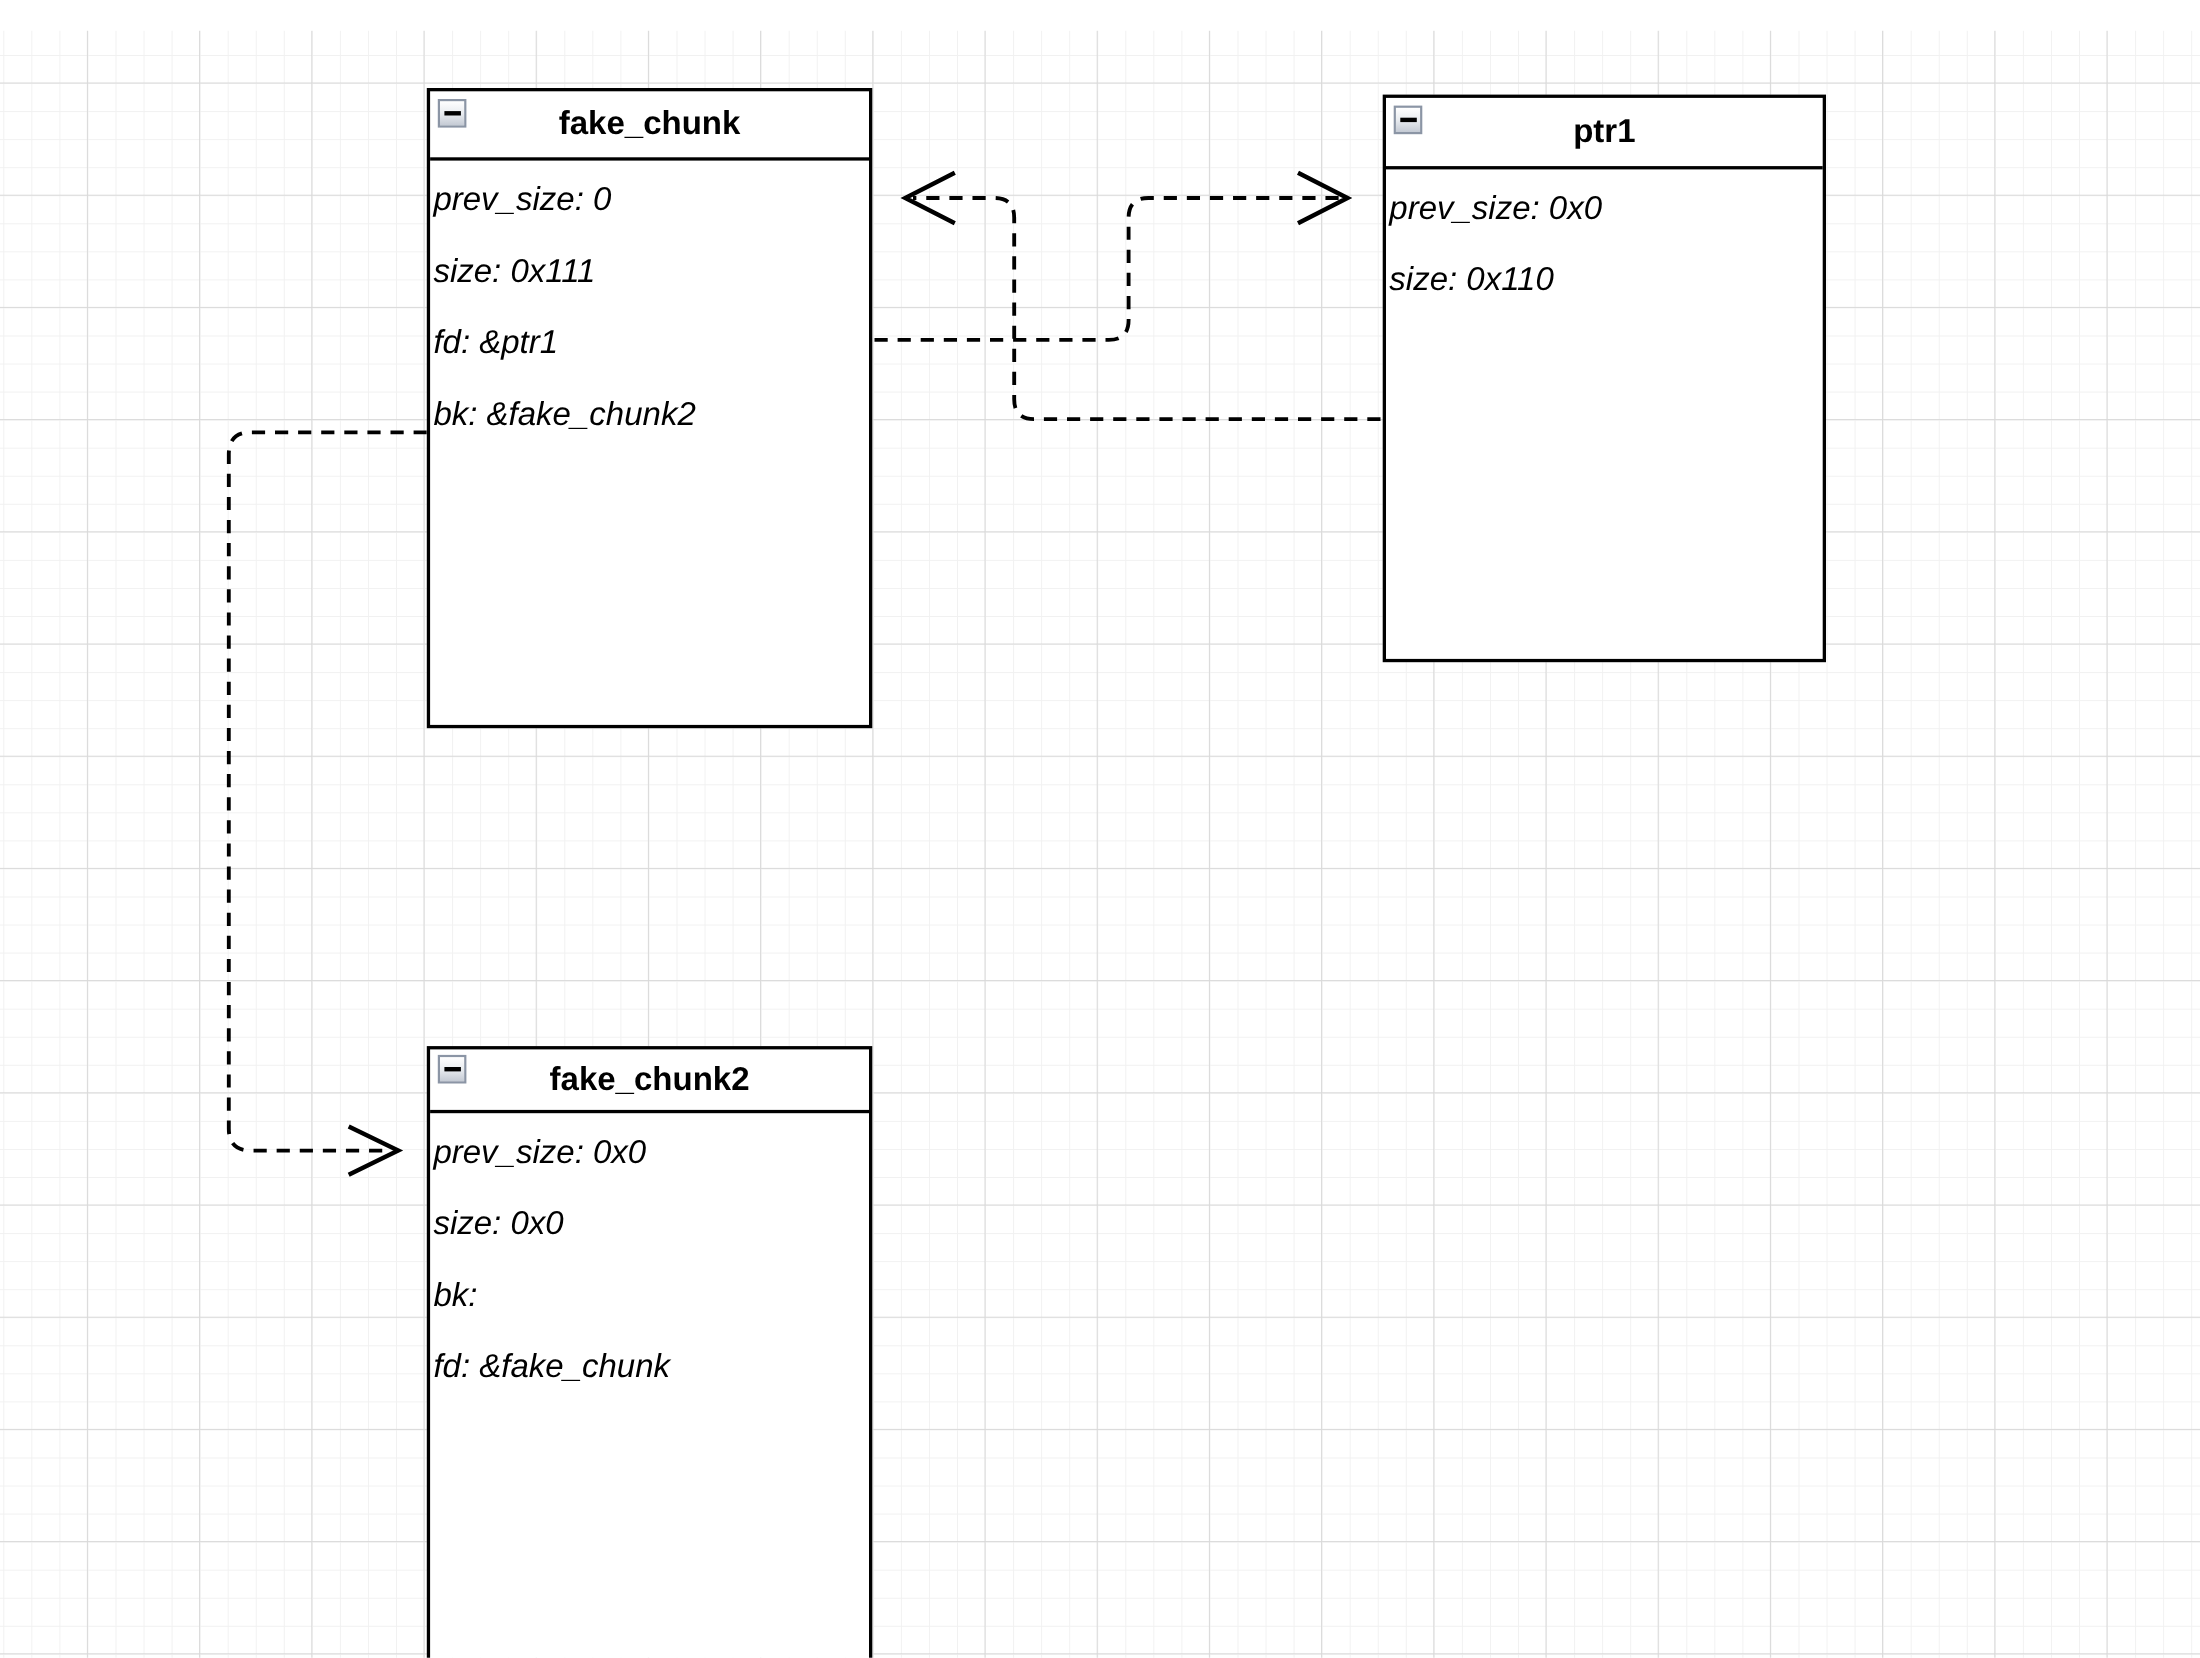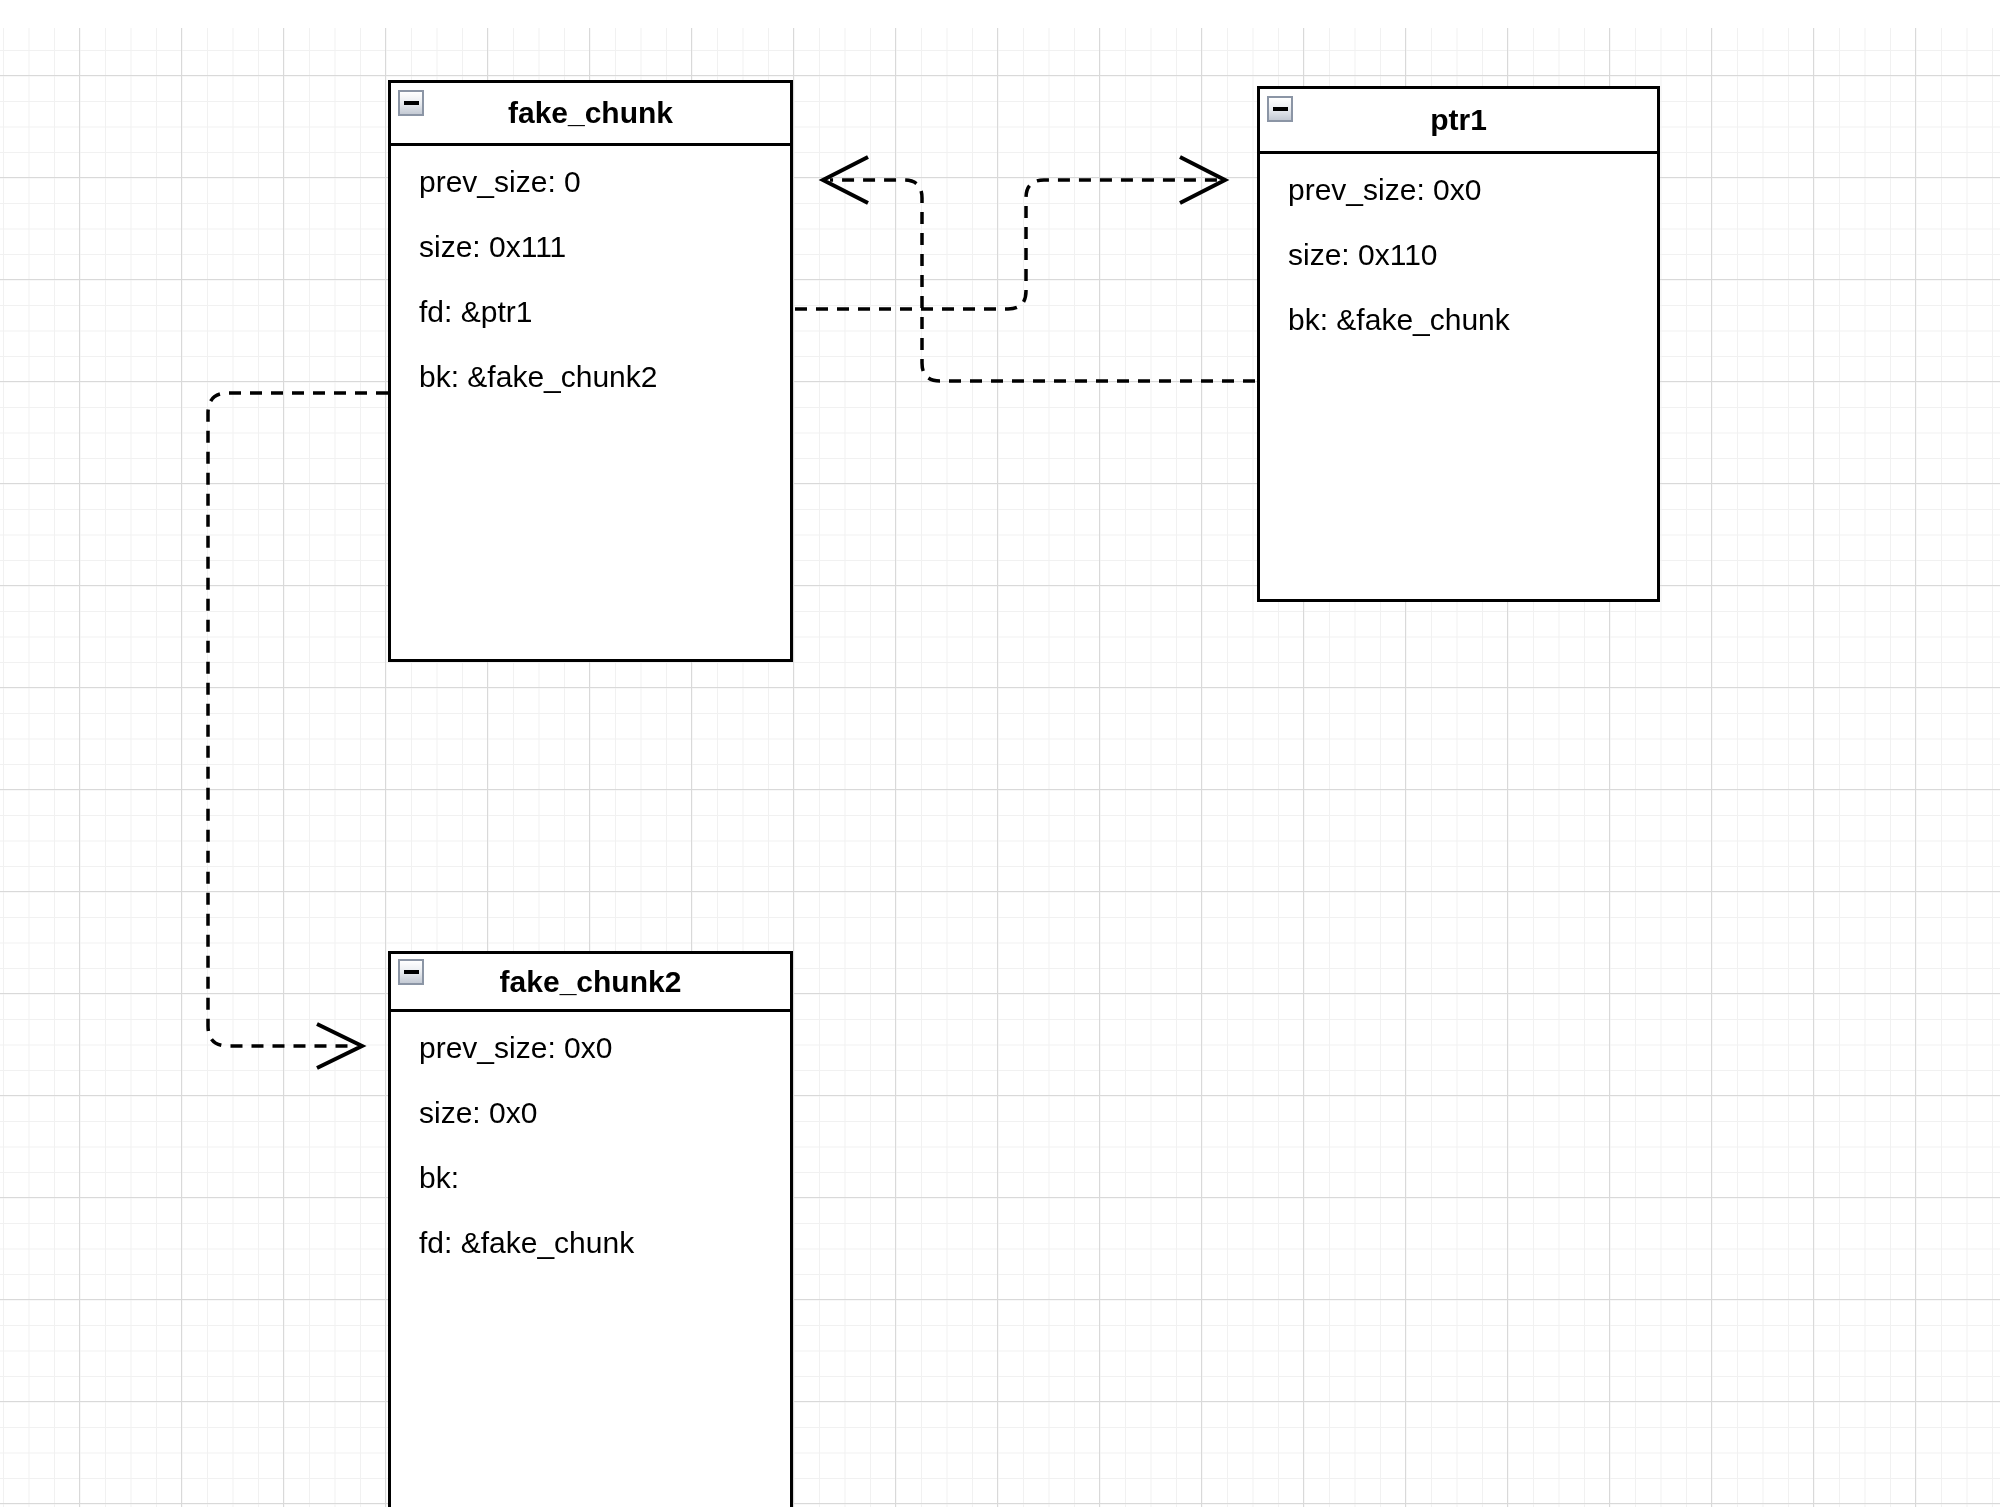--- a/index.html
+++ b/index.html
@@ -75,21 +75,22 @@
     align-items: center;
     justify-content: center;
     cursor: pointer;
   }
   .minus {
     width: 15px;
     height: 4px;
     background: #000000;
   }
   .fields {
-    padding: 3px 0 0 28px;
+    padding: 3px 0 0 3px;
+    font-style: italic;
   }
   .field {
     height: 65px;
     line-height: 65px;
     font-size: 30px;
     color: #000000;
     white-space: nowrap;
   }
 </style>
 </head>
@@ -133,21 +134,20 @@
   <div class="entity" style="left:1257px; top:58px; width:403px; height:516px;">
     <div class="titlebar" style="height:62px;">
       <span class="collapse">
         <span class="minus"></span>
       </span>
       <span class="title">ptr1</span>
     </div>
     <div class="fields">
       <div class="field">prev_size: 0x0</div>
       <div class="field">size: 0x110</div>
-      <div class="field">bk: &amp;fake_chunk</div>
     </div>
   </div>
 
   <div class="entity" style="left:388px; top:923px; width:405px; height:569px;">
     <div class="titlebar" style="height:55px;">
       <span class="collapse" style="top:5px;">
         <span class="minus"></span>
       </span>
       <span class="title">fake_chunk2</span>
     </div>

